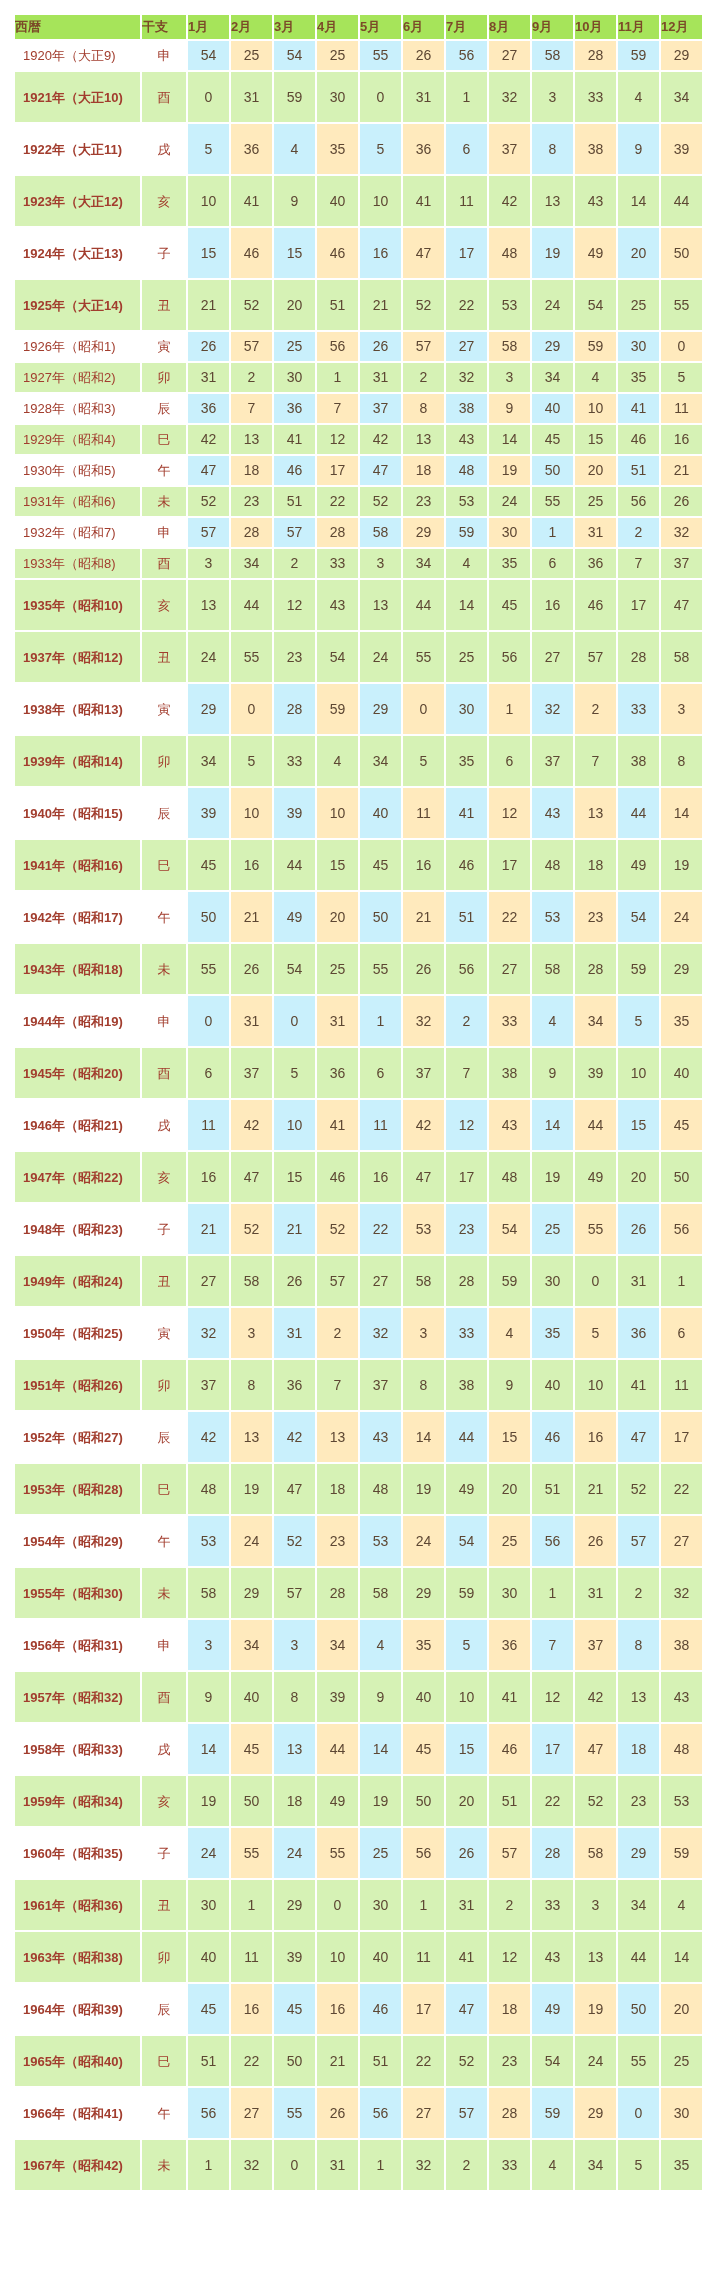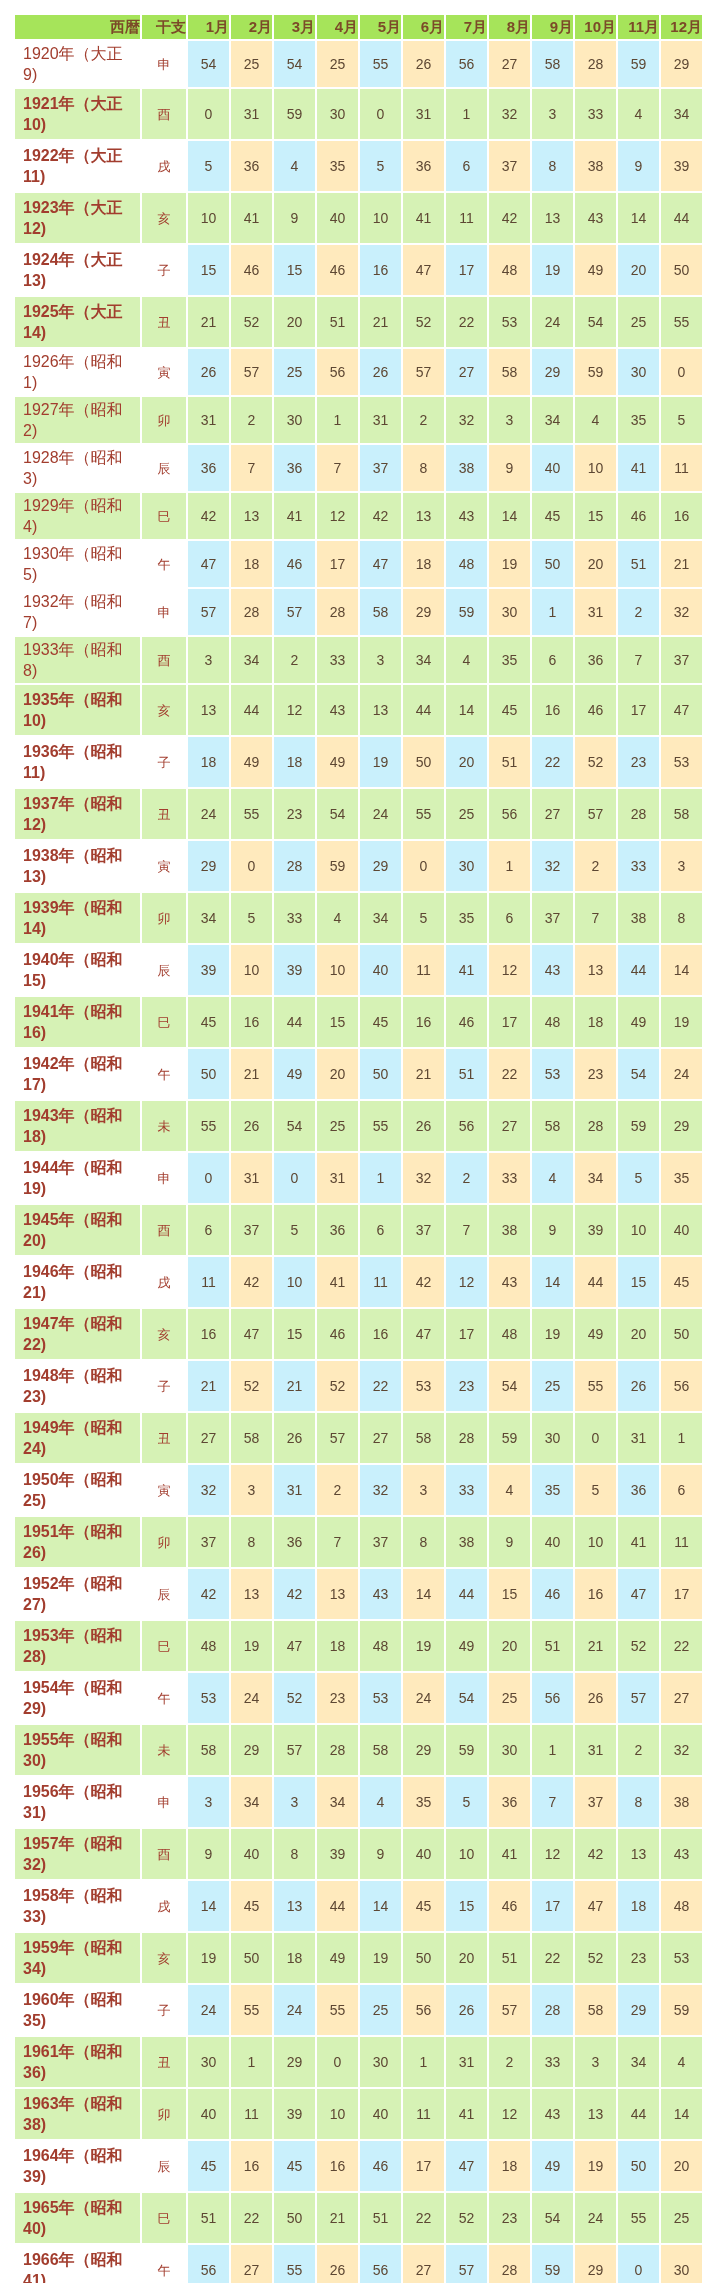--- a/index.html
+++ b/index.html
@@ -14,42 +14,42 @@
   }
   table.eto {
     border-collapse: separate;
     border-spacing: 2px;
     table-layout: fixed;
     width: 691px;
   }
   th {
     background: var(--header-bg, #a6e45a);
     color: var(--header-text, #7b4a28);
-    font-size: 15px;
+    font-size: 13px;
     font-weight: bold;
     height: 22px;
     padding: 1px 0;
-    text-align: right;
+    text-align: left;
     vertical-align: middle;
     line-height: 20px;
     overflow: hidden;
   }
   td {
     height: 25px;
     font-size: 14px;
     line-height: 21px;
     text-align: center;
     vertical-align: middle;
     color: var(--value-text, #5d4733);
     overflow: hidden;
   }
   td.c-year {
     text-align: left;
     padding: 2px 8px;
-    font-size: 16px;
+    font-size: 13px;
     color: var(--year-text, #a23d2e);
   }
   td.c-year.tall { height: 46px; font-weight: bold; }
   td.c-etou {
     font-size: 13px;
     color: var(--year-text, #a23d2e);
   }
   tr.row-green td { background: var(--row-green, #d6f2b5); }
   tr.row-white td.cell-blue  { background: var(--cell-blue, #c9f0fc); }
   tr.row-white td.cell-cream { background: var(--cell-cream, #ffeabd); }
@@ -251,20 +251,36 @@
         <td class="c-num cell-cream">17</td>
         <td class="c-num cell-blue">47</td>
         <td class="c-num cell-cream">18</td>
         <td class="c-num cell-blue">48</td>
         <td class="c-num cell-cream">19</td>
         <td class="c-num cell-blue">50</td>
         <td class="c-num cell-cream">20</td>
         <td class="c-num cell-blue">51</td>
         <td class="c-num cell-cream">21</td>
       </tr>
+      <tr class="row-green">
+        <td class="c-year">1931年（昭和6)</td>
+        <td class="c-etou">未</td>
+        <td class="c-num ">52</td>
+        <td class="c-num ">23</td>
+        <td class="c-num ">51</td>
+        <td class="c-num ">22</td>
+        <td class="c-num ">52</td>
+        <td class="c-num ">23</td>
+        <td class="c-num ">53</td>
+        <td class="c-num ">24</td>
+        <td class="c-num ">55</td>
+        <td class="c-num ">25</td>
+        <td class="c-num ">56</td>
+        <td class="c-num ">26</td>
+      </tr>
       <tr class="row-white">
         <td class="c-year">1932年（昭和7)</td>
         <td class="c-etou">申</td>
         <td class="c-num cell-blue">57</td>
         <td class="c-num cell-cream">28</td>
         <td class="c-num cell-blue">57</td>
         <td class="c-num cell-cream">28</td>
         <td class="c-num cell-blue">58</td>
         <td class="c-num cell-cream">29</td>
         <td class="c-num cell-blue">59</td>
@@ -299,36 +315,20 @@
         <td class="c-num ">43</td>
         <td class="c-num ">13</td>
         <td class="c-num ">44</td>
         <td class="c-num ">14</td>
         <td class="c-num ">45</td>
         <td class="c-num ">16</td>
         <td class="c-num ">46</td>
         <td class="c-num ">17</td>
         <td class="c-num ">47</td>
       </tr>
-      <tr class="row-white">
-        <td class="c-year tall">1936年（昭和11)</td>
-        <td class="c-etou">子</td>
-        <td class="c-num cell-blue">18</td>
-        <td class="c-num cell-cream">49</td>
-        <td class="c-num cell-blue">18</td>
-        <td class="c-num cell-cream">49</td>
-        <td class="c-num cell-blue">19</td>
-        <td class="c-num cell-cream">50</td>
-        <td class="c-num cell-blue">20</td>
-        <td class="c-num cell-cream">51</td>
-        <td class="c-num cell-blue">22</td>
-        <td class="c-num cell-cream">52</td>
-        <td class="c-num cell-blue">23</td>
-        <td class="c-num cell-cream">53</td>
-      </tr>
       <tr class="row-green">
         <td class="c-year tall">1937年（昭和12)</td>
         <td class="c-etou">丑</td>
         <td class="c-num ">24</td>
         <td class="c-num ">55</td>
         <td class="c-num ">23</td>
         <td class="c-num ">54</td>
         <td class="c-num ">24</td>
         <td class="c-num ">55</td>
         <td class="c-num ">25</td>

